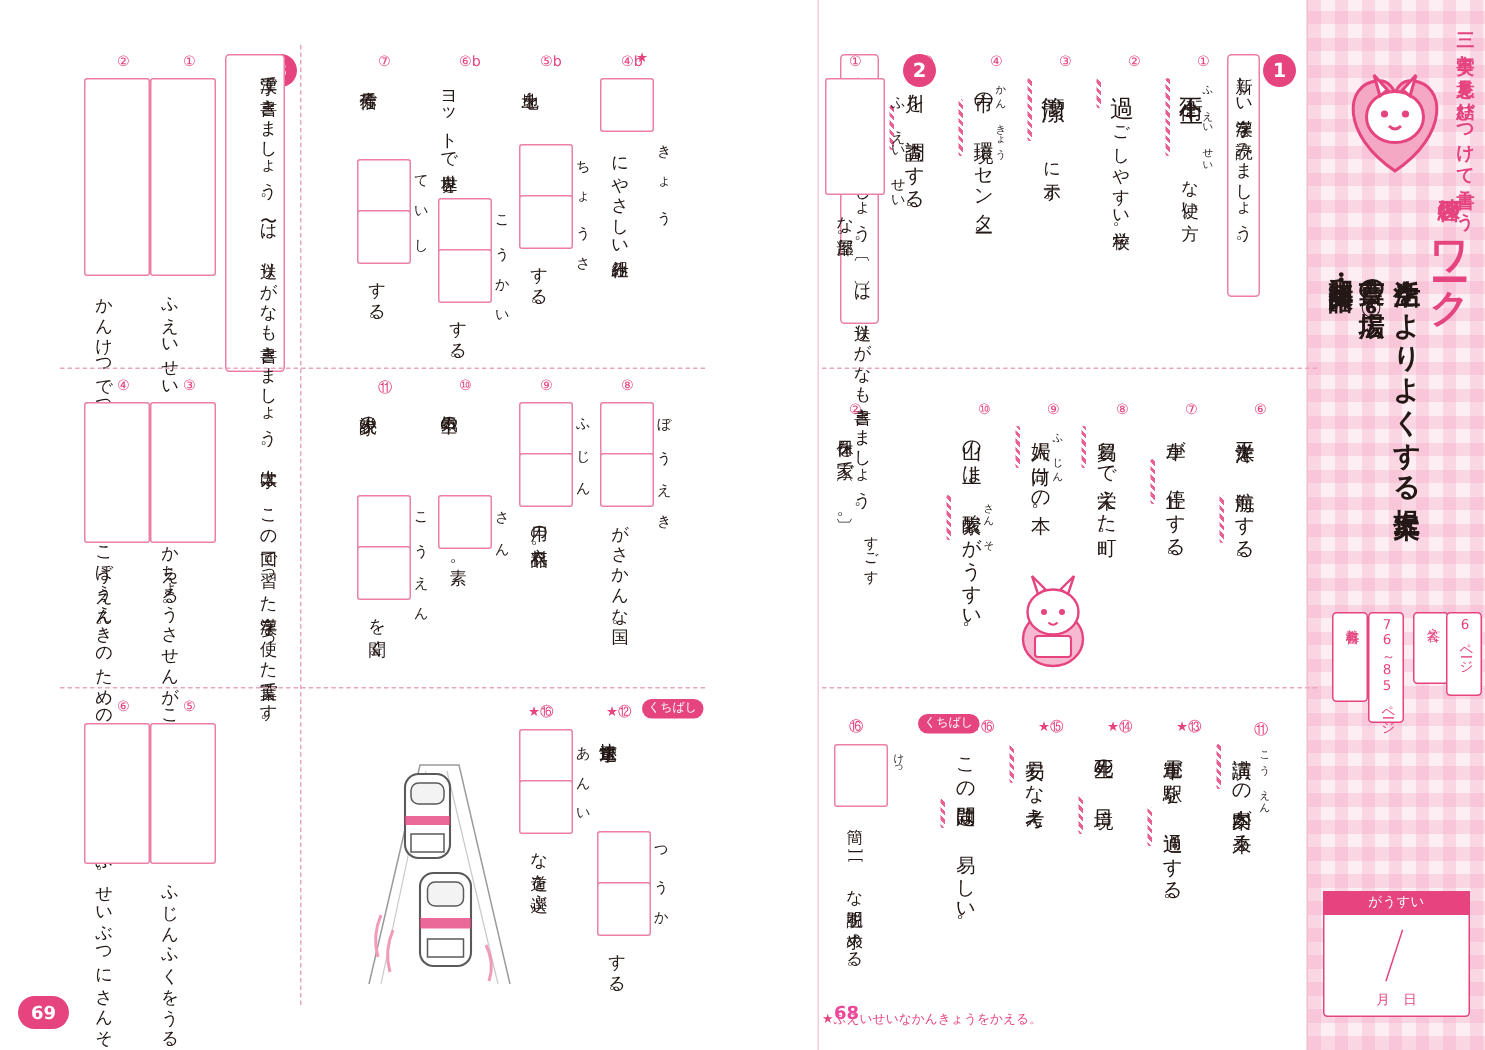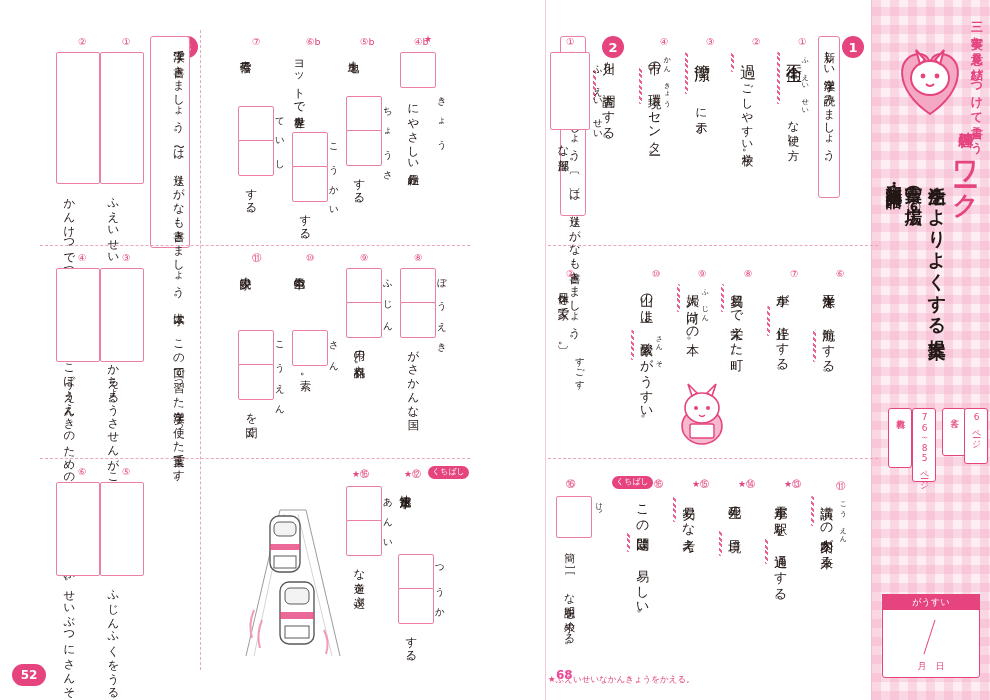--- a/index.html
+++ b/index.html
@@ -404,15 +404,15 @@
       <path d="M26 150 q-6 14 -2 28" stroke="#f19bb8" stroke-width="2" fill="none"></path>
       <path d="M18 140 q-6 14 -2 28" stroke="#f19bb8" stroke-width="2" fill="none"></path>
       <path d="M88 160 q6 12 2 24" stroke="#f19bb8" stroke-width="2" fill="none"></path>
     </svg>
   </div>
 
   <div class="dash" style="left:40px;top:245px;width:430px;"></div>
   <div class="dash" style="left:40px;top:458px;width:430px;"></div>
   <div class="dashv" style="left:200px;top:30px;height:640px;"></div>
 
-  <div class="pagenum pn-left">52</div>
+  <div class="pagenum pn-left">69</div>
 
 </div>
 
 </body></html>

